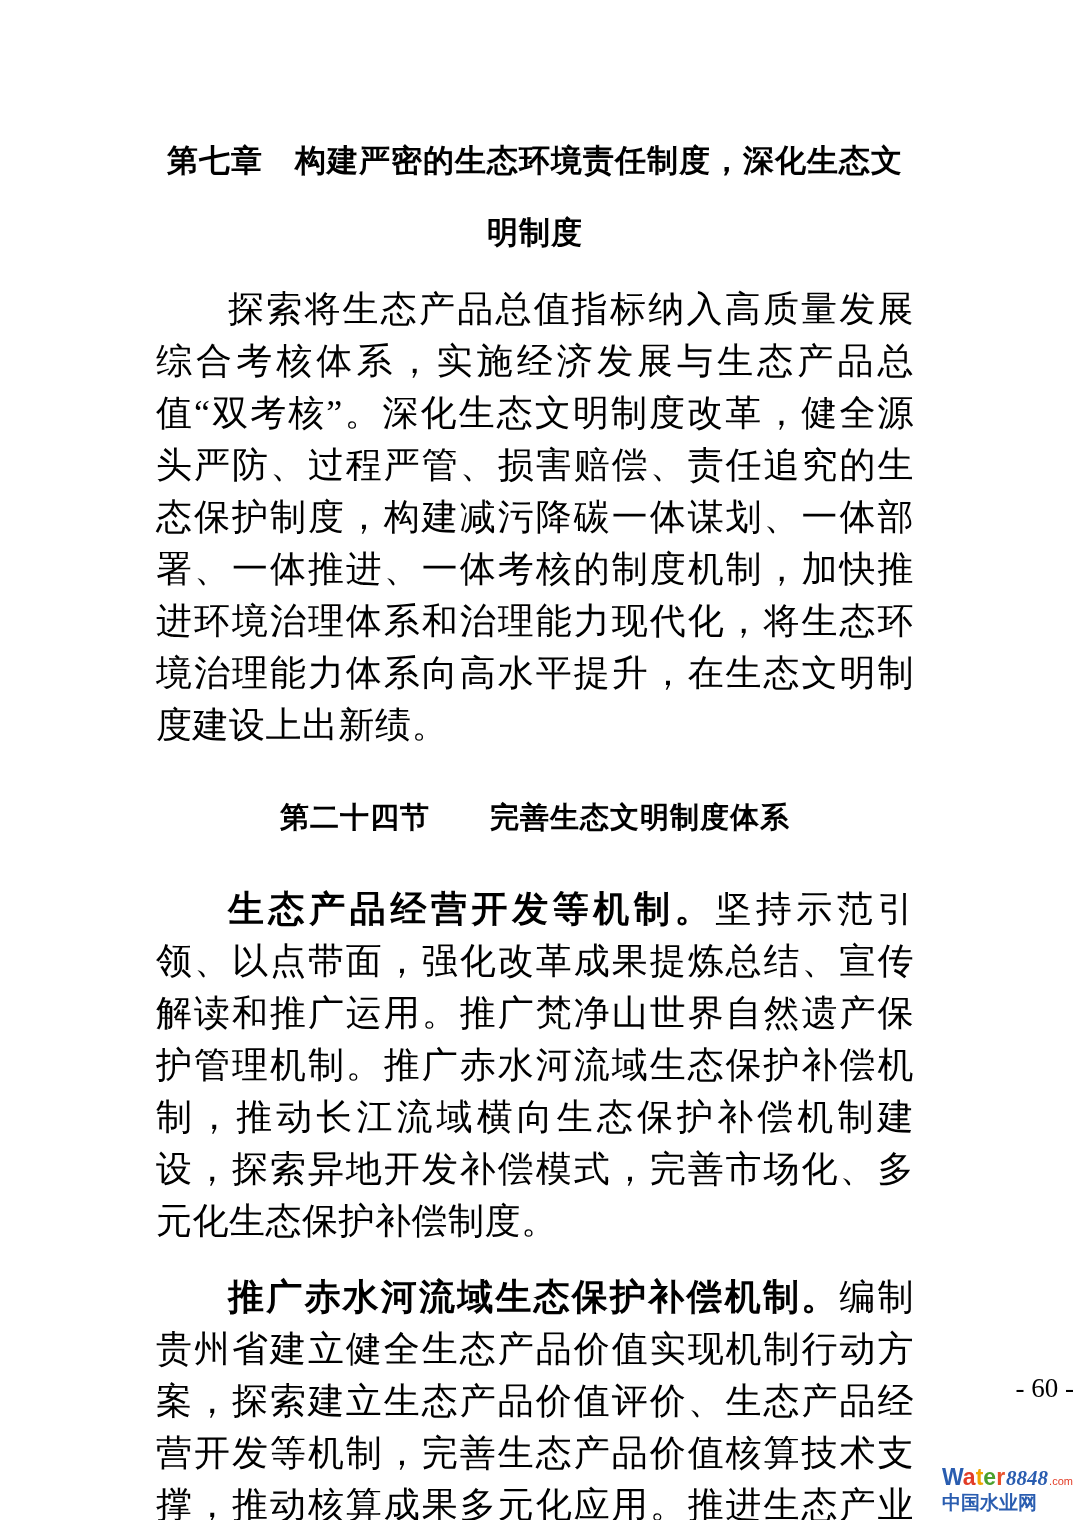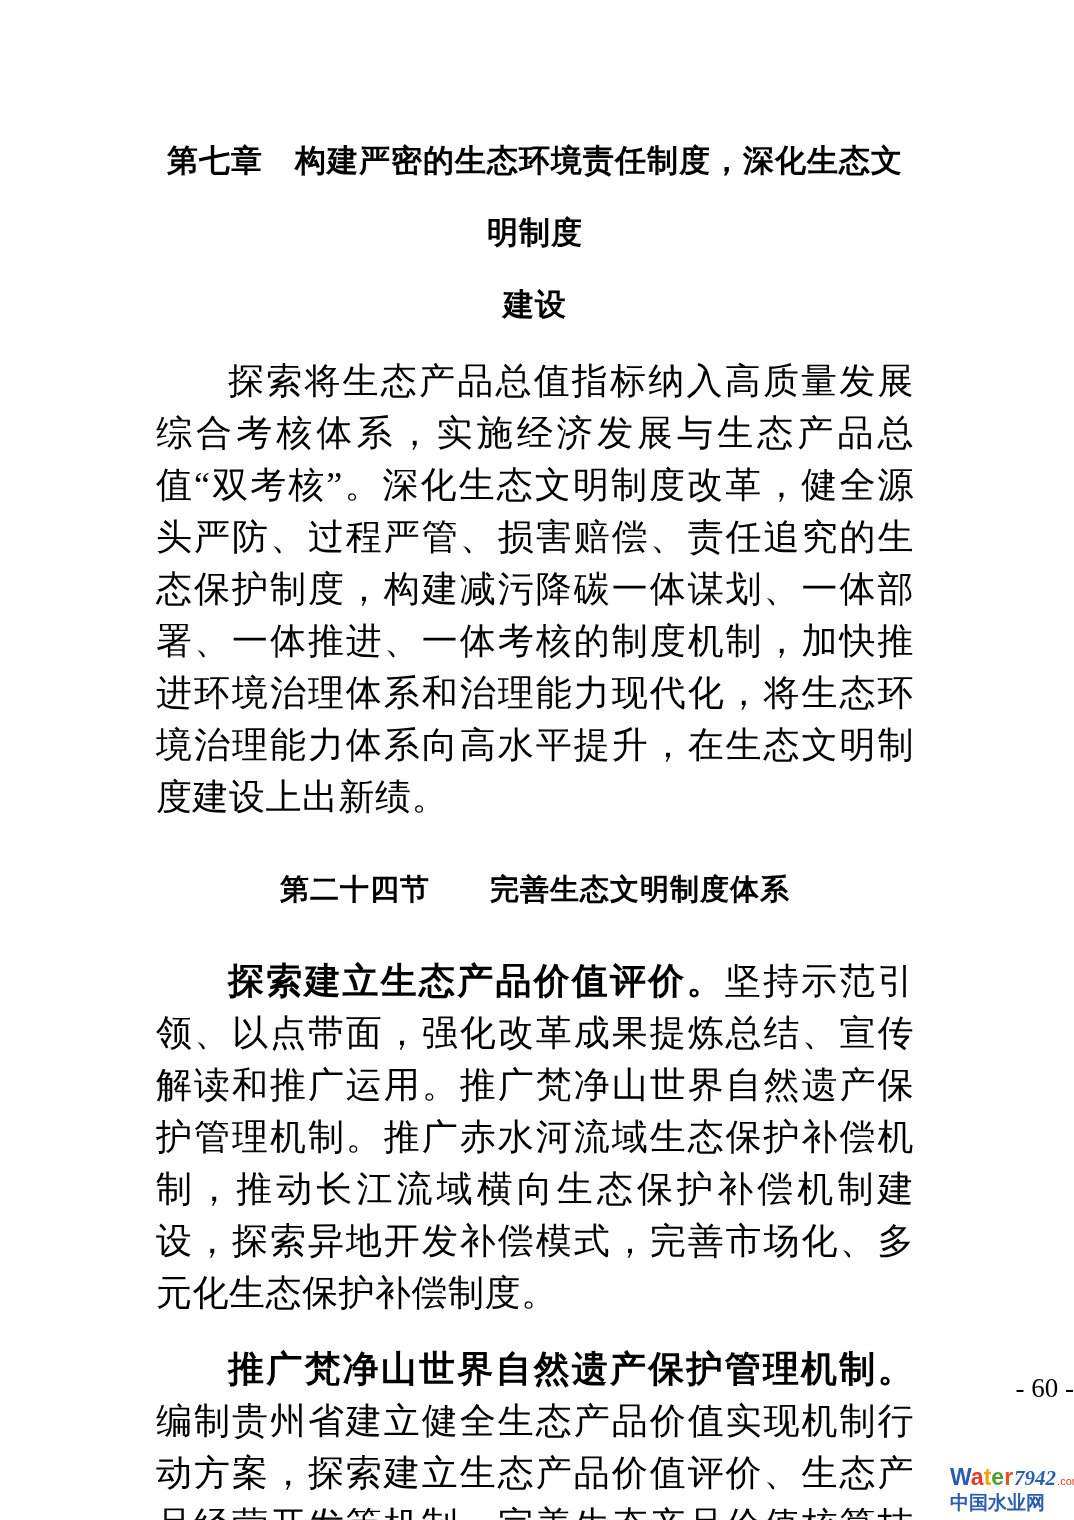--- a/index.html
+++ b/index.html
@@ -59,21 +59,21 @@
     left: 0;
     top: 1372px;
     width: 1074px;
     text-align: right;
     font-size: 27px;
     line-height: 32px;
     font-family: "Liberation Serif", serif;
   }
   .watermark {
     position: absolute;
-    right: 4px;
+    right: 12px;
     bottom: 8px;
     width: 120px;
     line-height: 1;
     font-family: "Liberation Sans", sans-serif;
   }
   .brand-line {
     display: flex;
     align-items: baseline;
     white-space: nowrap;
   }
@@ -103,36 +103,35 @@
   }
 </style>
 </head>
 <body>
 
 <div class="page">
   <div class="content">
 
     <div class="chapter-title">
       <div>第七章　构建严密的生态环境责任制度，深化生态文明制度</div>
-      <div>建设</div>
     </div>
 
     <p class="body-para para-1"><span>探索将生态产品总值指标纳入高质量发展综合考核体系，实施经济发展与生态产品总值“双考核”。深化生态文明制度改革，健全源头严防、过程严管、损害赔偿、责任追究的生态保护制度，构建减污降碳一体谋划、一体部署、一体推进、一体考核的制度机制，加快推进环境治理体系和治理能力现代化，将生态环境治理能力体系向高水平提升，在生态文明制度建设上出新绩。</span></p>
 
     <h2 class="section-title">第二十四节　　完善生态文明制度体系</h2>
 
-    <p class="body-para para-2"><span class="lead">探索建立生态产品价值评价。</span><span>坚持示范引领、以点带面，强化改革成果提炼总结、宣传解读和推广运用。推广梵净山世界自然遗产保护管理机制。推广赤水河流域生态保护补偿机制，推动长江流域横向生态保护补偿机制建设，探索异地开发补偿模式，完善市场化、多元化生态保护补偿制度。</span></p>
+    <p class="body-para para-2"><span class="lead">生态产品经营开发等机制。</span><span>坚持示范引领、以点带面，强化改革成果提炼总结、宣传解读和推广运用。推广梵净山世界自然遗产保护管理机制。推广赤水河流域生态保护补偿机制，推动长江流域横向生态保护补偿机制建设，探索异地开发补偿模式，完善市场化、多元化生态保护补偿制度。</span></p>
 
-    <p class="body-para para-3"><span class="lead">推广梵净山世界自然遗产保护管理机制。</span><span>编制贵州省建立健全生态产品价值实现机制行动方案，探索建立生态产品价值评价、生态产品经营开发等机制，完善生态产品价值核算技术支撑，推动核算成果多元化应用。推进生态产业化、产业生态化，探索构建政府主导、企业和社会各界参与、市场化运作、可持续的生态产品价值实现路径，逐步形成生态优</span></p>
+    <p class="body-para para-3"><span class="lead">推广赤水河流域生态保护补偿机制。</span><span>编制贵州省建立健全生态产品价值实现机制行动方案，探索建立生态产品价值评价、生态产品经营开发等机制，完善生态产品价值核算技术支撑，推动核算成果多元化应用。推进生态产业化、产业生态化，探索构建政府主导、企业和社会各界参与、市场化运作、可持续的生态产品价值实现路径，逐步形成生态优</span></p>
 
   </div>
 
   <div class="page-number">- 60 -</div>
 
   <div class="watermark">
     <div class="brand-line">
       <span class="brand-letters"><span style="color: rgb(42, 93, 176);">W</span><span style="color: rgb(226, 60, 38);">a</span><span style="color: rgb(240, 165, 0);">t</span><span style="color: rgb(74, 160, 44);">e</span><span style="color: rgb(232, 80, 42);">r</span></span>
-        <span class="brand-number" style="color: rgb(42, 93, 176);">7942</span>
+        <span class="brand-number" style="color: rgb(42, 93, 176);">8848</span>
         <span class="brand-tld" style="color: rgb(226, 60, 38);">.com</span>
     </div>
     <div class="brand-cn" style="color: rgb(42, 93, 176);">中国水业网</div>
   </div>
 </div>
 
 </body></html>

